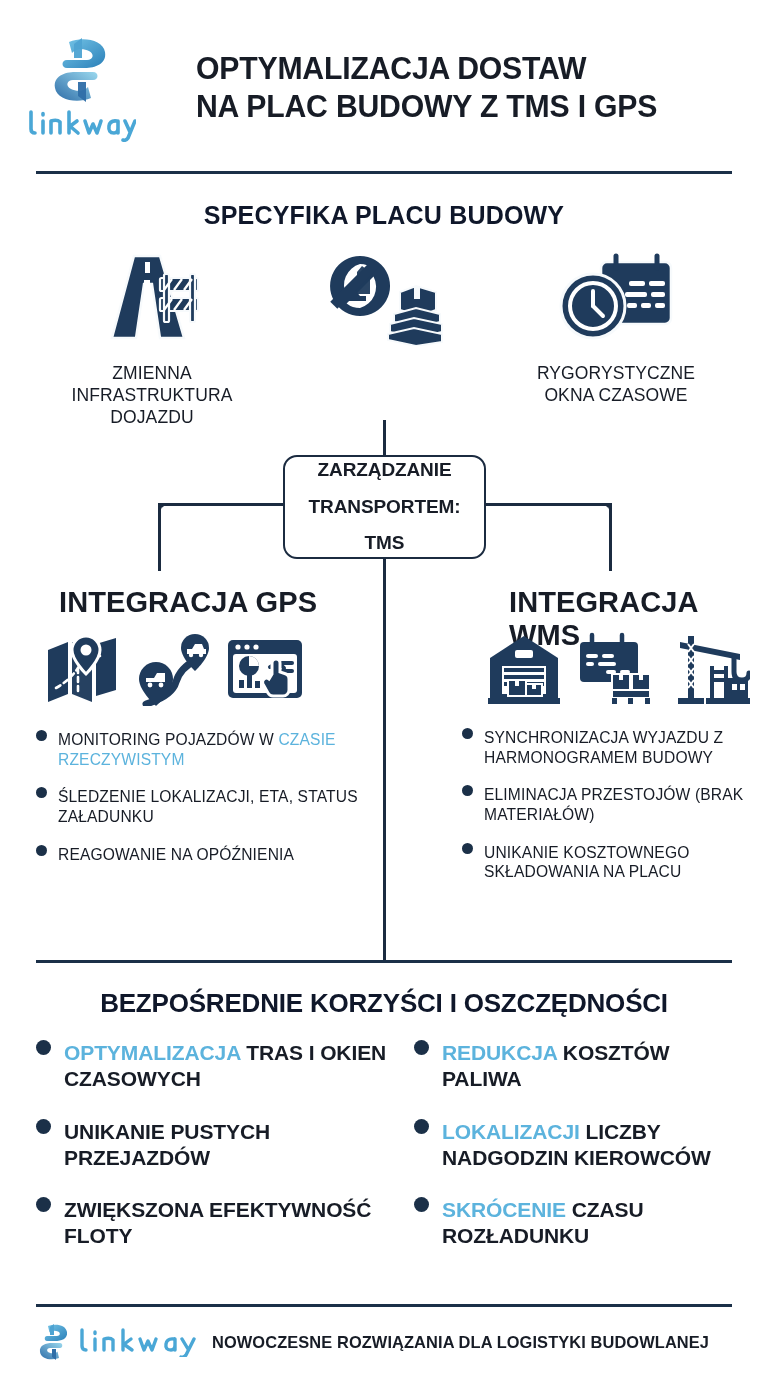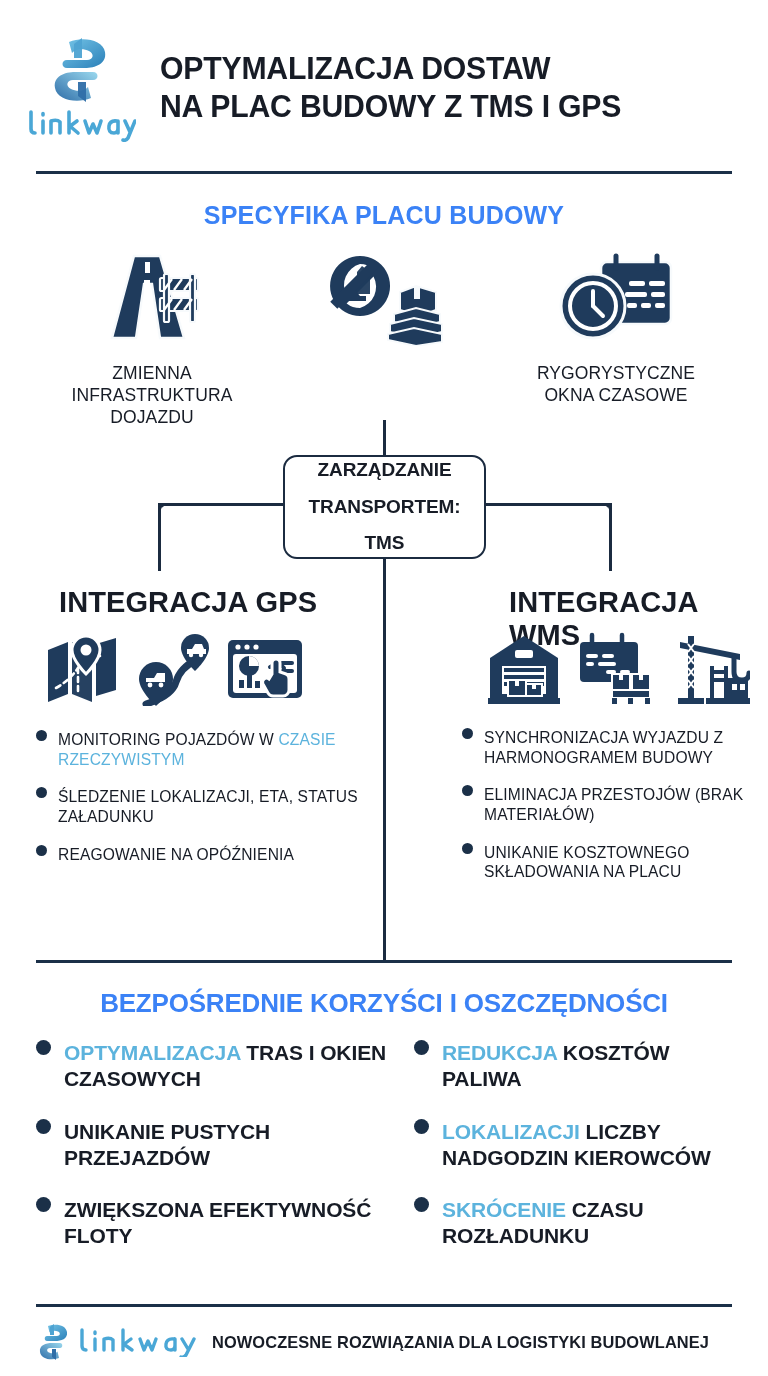--- a/index.html
+++ b/index.html
@@ -7,41 +7,41 @@
     width:768px; height:1376px;
     background:#ffffff;
     font-family:"Liberation Sans", sans-serif;
     color:#141821;
     overflow:hidden;
   }
   .page{ position:relative; width:768px; height:1376px; background:#fff; }
 
   
   .header{ position:absolute; left:0; top:18px; width:768px; height:140px;
-           display:flex; align-items:center; }
+           display:flex; align-items:center;gap:36px; }
   .logo-block{ width:160px; display:flex; flex-direction:column; align-items:center; justify-content:center; }
   .logo-mark{ width:74px; height:72px; }
   .logo-word{ margin-top:2px; width:112px; height:34px; }
 
   .title{ flex:1; padding-right:22px; }
   .title-line{
     font-weight:bold; font-size:30.5px; letter-spacing:-0.2px;
     color:#171c26; line-height:1.24; white-space:nowrap;
     transform:scaleX(0.99); transform-origin:left center;
   }
 
   .hr{ position:absolute; height:3px; background:#1b3048; }
   .hr.top{ left:36px; top:171px; width:696px; }
   .hr.mid{ left:36px; top:960px; width:696px; }
   .hr.bot{ left:36px; top:1304px; width:696px; }
 
   
   .sec-title{
     position:absolute; width:768px; text-align:center;
-    font-weight:bold; color:#3b82f6;
+    font-weight:bold; color:#0f172a;
   }
   #spec-title{ top:201px; font-size:25px; letter-spacing:0.2px; }
 
   .spec-row{ position:absolute; left:36px; top:246px; width:696px; display:flex; }
   .spec-col{ flex:1; display:flex; flex-direction:column; align-items:center; }
   .spec-ico{ height:100px; display:flex; align-items:flex-end; justify-content:center; }
   .spec-cap{ margin-top:16px; text-align:center; font-size:17.5px; line-height:1.27;
              color:#171c26; letter-spacing:0.1px; }
 
   

